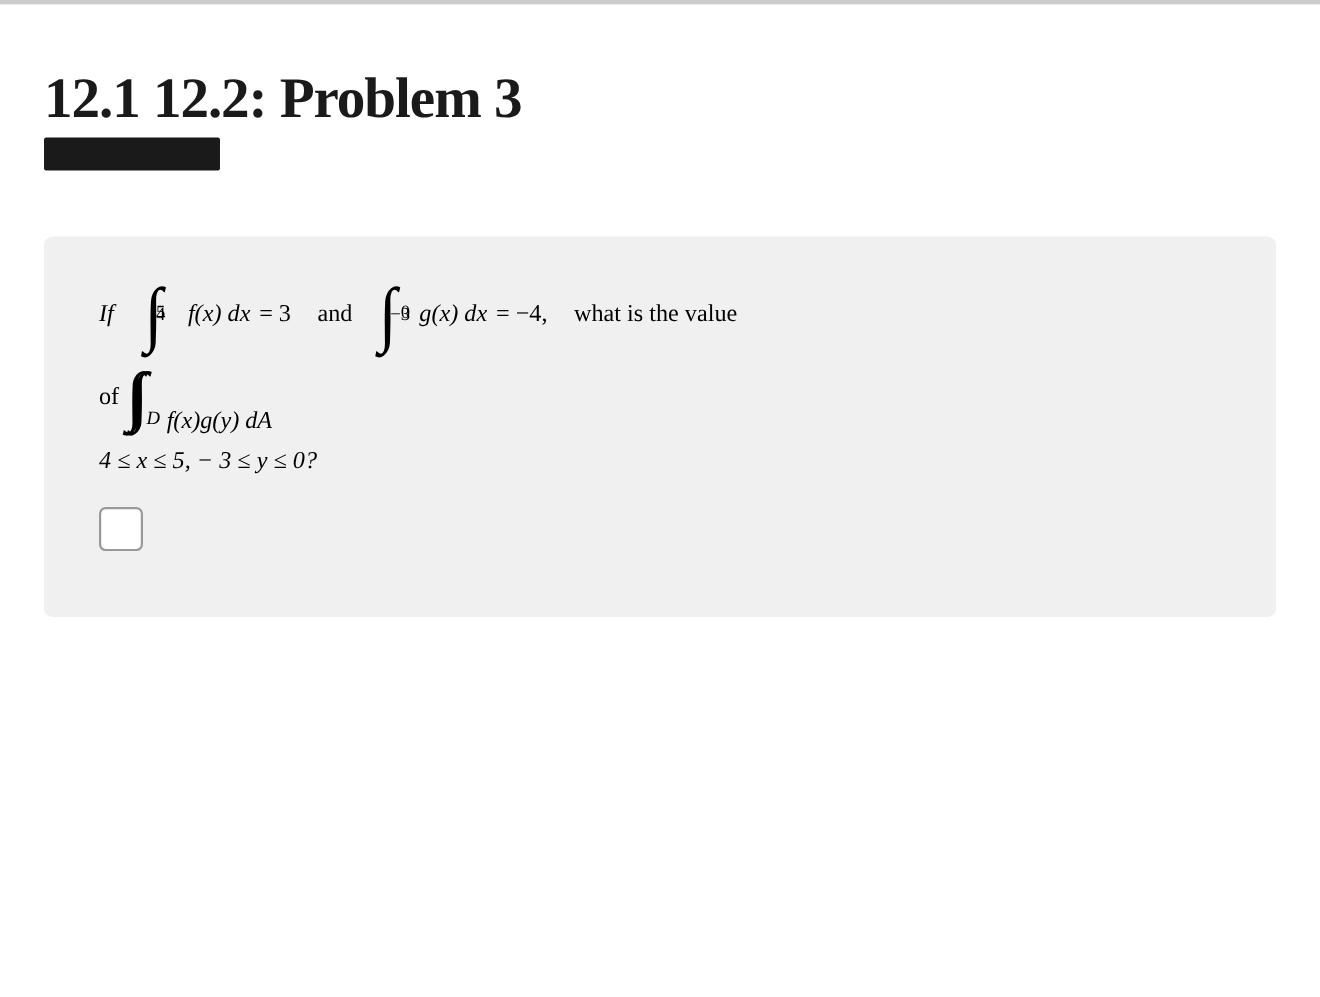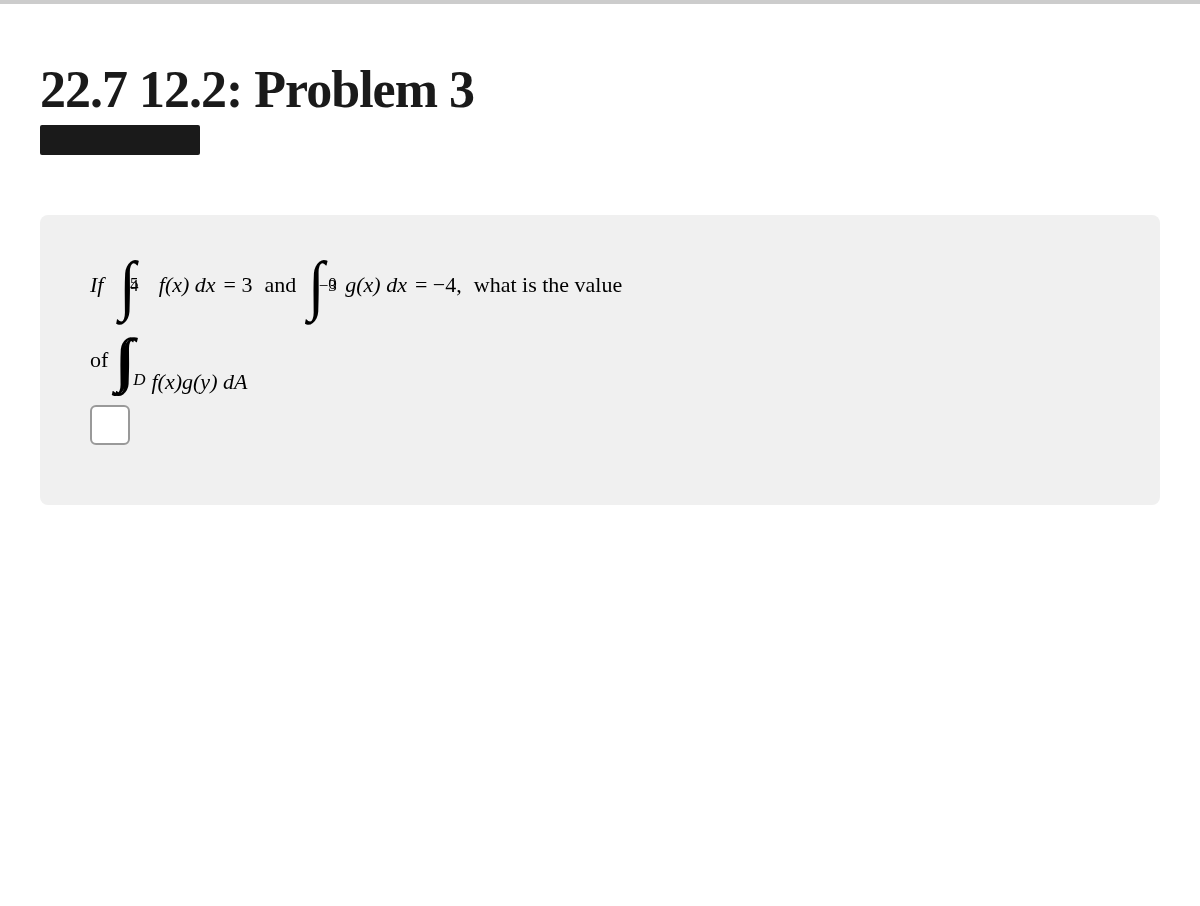--- a/index.html
+++ b/index.html
@@ -40,21 +40,21 @@
     .problem-box {
       background: #f0f0f0;
       border-radius: 8px;
       margin: 60px 40px 40px 40px;
       padding: 40px 50px 60px 50px;
     }
 
     .line1 {
       display: flex;
       align-items: center;
-      gap: 12px;
+      gap: 24px;
       margin-bottom: 10px;
       flex-wrap: wrap;
     }
 
     .line2 {
       display: flex;
       align-items: center;
       gap: 6px;
       margin-bottom: 10px;
     }
@@ -135,21 +135,21 @@
       border-radius: 6px;
       margin-top: 10px;
       background: #ffffff;
     }
   </style>
 </head>
 <body>
 
 <div class="top-border"></div>
 
-<h1 class="page-title">22.7 12.2: Problem 3</h1>
+<h1 class="page-title">12.1 12.2: Problem 3</h1>
 <div class="redacted-bar"></div>
 
 <div class="problem-box">
 
   <div class="line1">
     <span class="word-if">If</span>
 
     <span class="integral-wrapper">
       <span class="integral-sym">∫</span>
       <span style="display:inline-flex;flex-direction:column;margin-left:-6px;">
@@ -182,16 +182,19 @@
       <span style="display:inline-flex;align-items:flex-end;">
         <span class="double-int-sym">∫</span>
         <span class="double-int-sym" style="margin-left:-20px;">∫</span>
         <span class="sub-D">D</span>
       </span>
       <span class="math-text" style="margin-left:6px;margin-top:44px;"><i>f</i>(<i>x</i>)<i>g</i>(<i>y</i>) <i>dA</i></span>
     </span>
 
   </div>
 
+  <div class="line3">
+    <span class="math-text">4 ≤ x ≤ 5,   − 3 ≤ y ≤ 0?</span>
+  </div>
 
   <div class="answer-box"></div>
 
 </div>
 
 </body></html>

